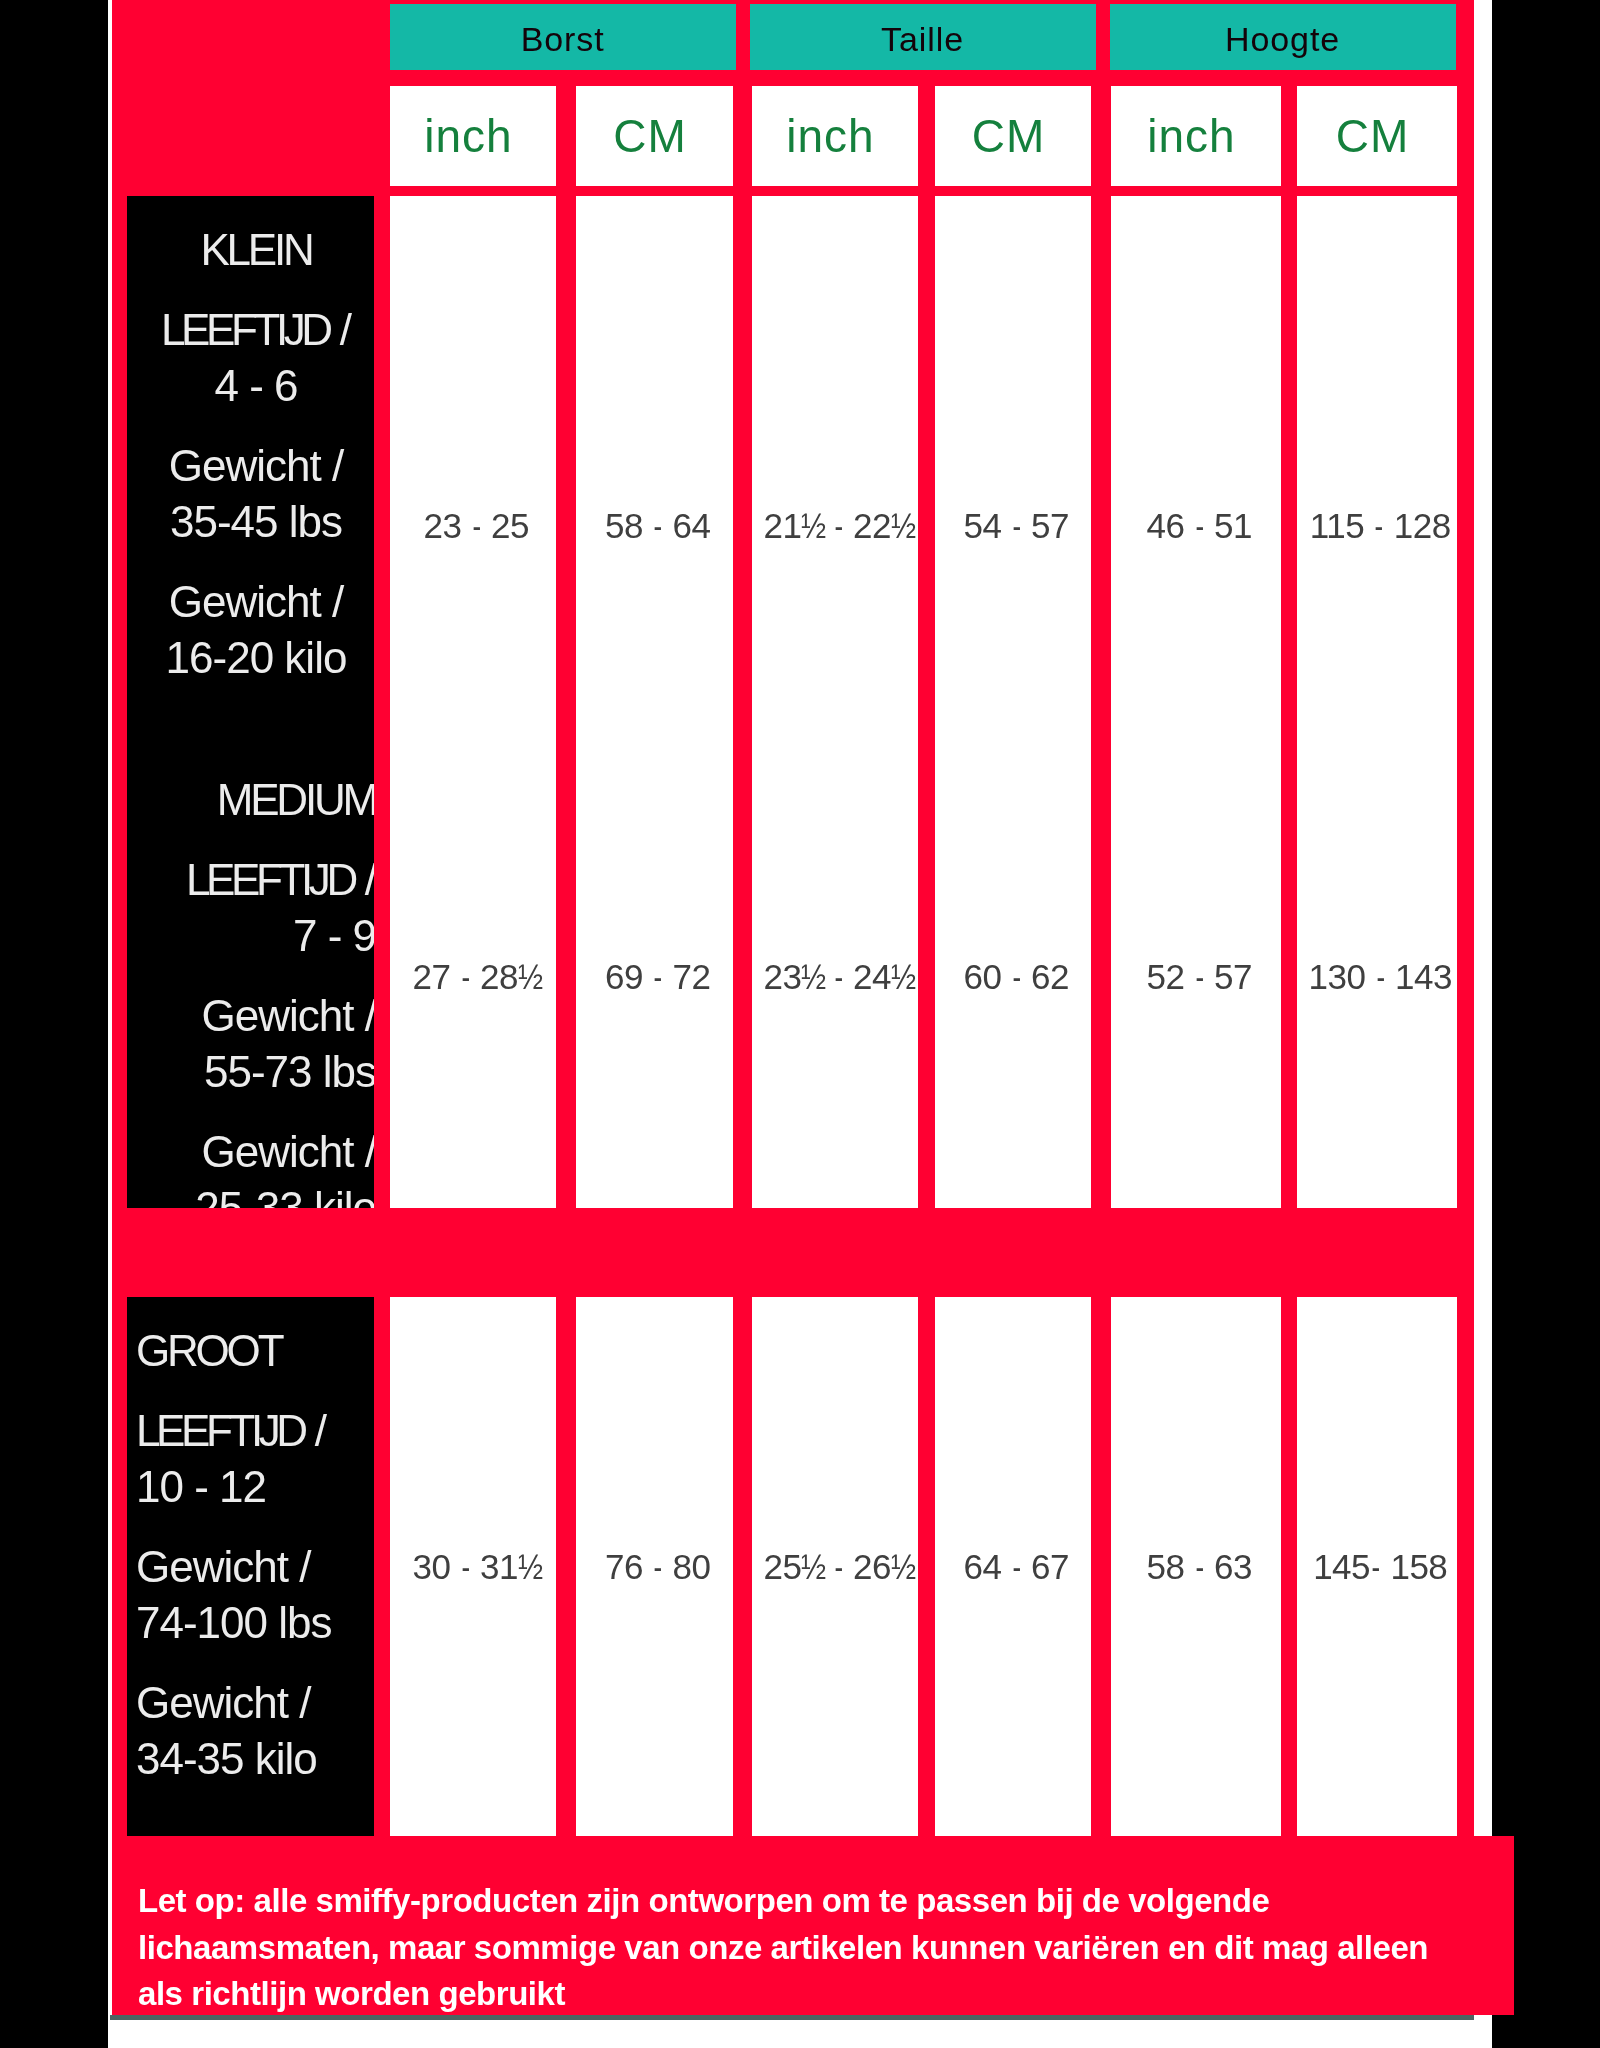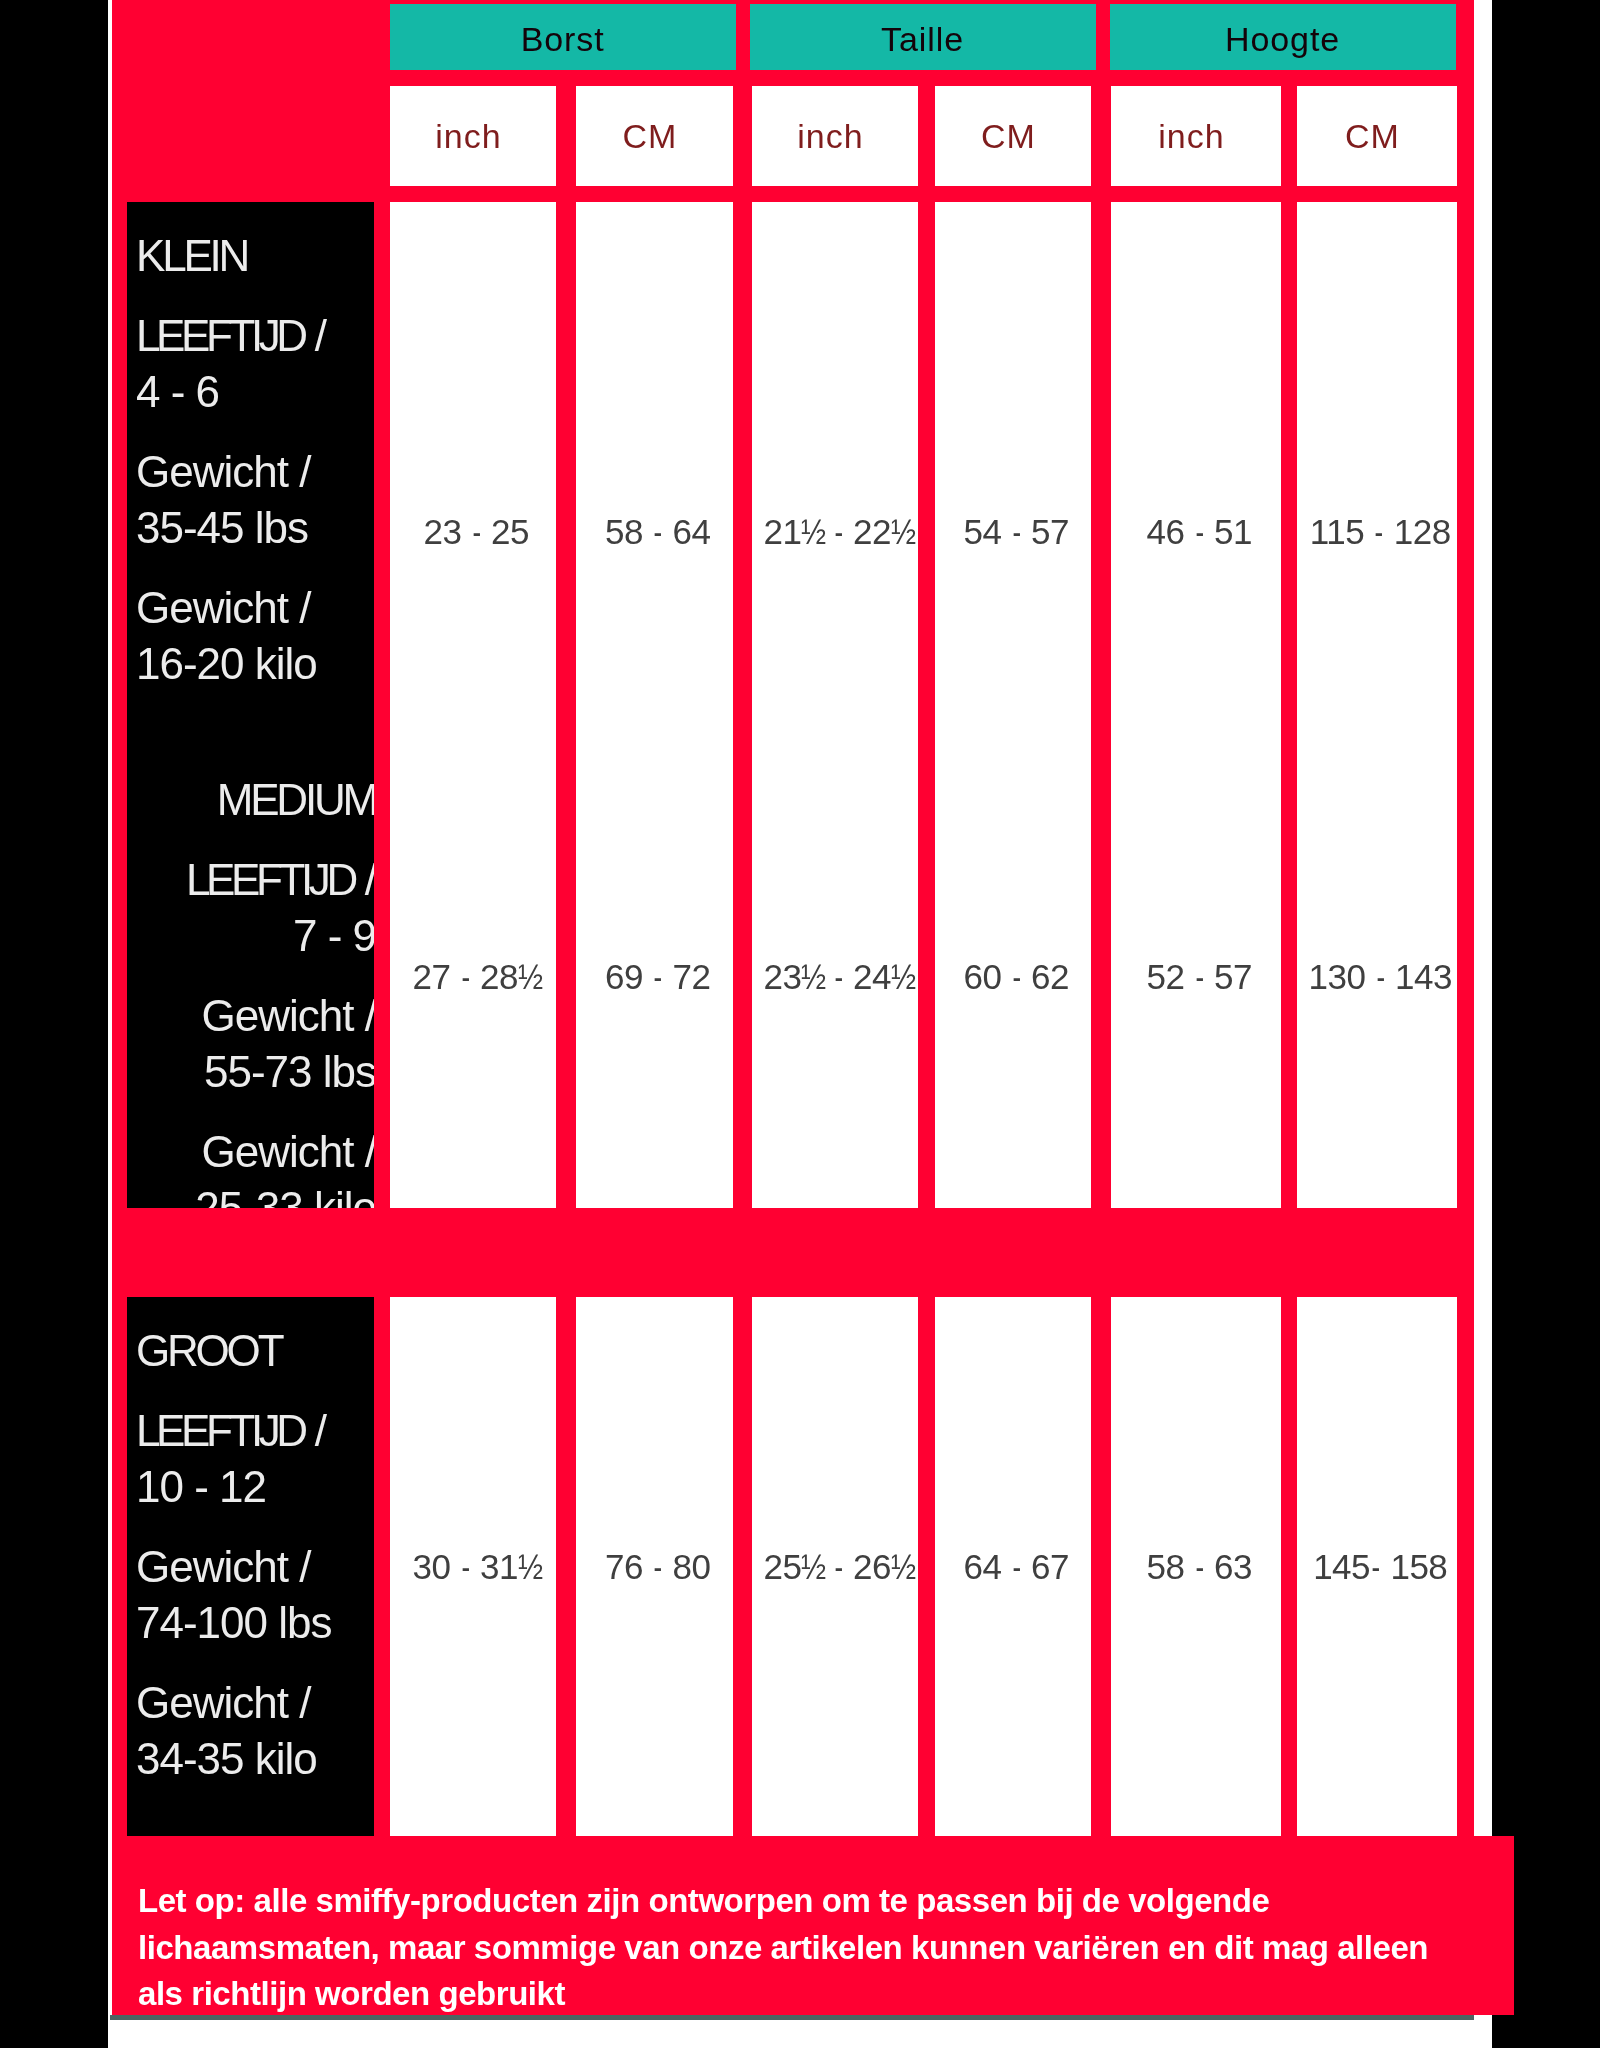--- a/index.html
+++ b/index.html
@@ -19,21 +19,21 @@
         display:flex;align-items:center;justify-content:center;padding-top:4px;
         box-sizing:border-box;}
   .ghdr span{font-size:34px;color:#14030a;letter-spacing:0.9px;margin-right:0.9px;}
   .g0{left:278px;width:346px;}
   .g1{left:638px;width:346px;}
   .g2{left:998px;width:346px;}
 
   
   .ucell{position:absolute;background:#fff;top:86px;height:100px;
          display:flex;align-items:center;justify-content:center;}
-  .ucell span{font-size:34px;color:#7f1d1d;letter-spacing:1px;margin-right:1px;
+  .ucell span{font-size:46px;color:#15803d;letter-spacing:1px;margin-right:1px;
               position:relative;left:-4px;}
 
   
   .scell{position:absolute;left:15px;width:247px;background:#000;overflow:hidden;}
   .scell .inner{position:absolute;left:9px;top:26px;width:240px;}
   .scell p{margin:0 0 24px 0;color:#ececec;font-size:44px;line-height:56px;
            letter-spacing:-1px;}
   .scell span.upper{letter-spacing:-3.2px;}
   .scell span.upper.long{letter-spacing:-4.4px;}
   .scell span.upper i.slash{font-style:normal;letter-spacing:-1px;margin-left:11px;}
@@ -53,21 +53,21 @@
 
   
   .c0{left:278px;width:166px;}
   .c1{left:464px;width:157px;}
   .c2{left:640px;width:166px;}
   .c3{left:823px;width:156px;}
   .c4{left:999px;width:170px;}
   .c5{left:1185px;width:160px;}
 
   
-  .r0{top:202px;height:659px;}
+  .r0{top:196px;height:659px;text-align:center;}
   .r1{top:746px;height:462px;text-align:right;}
   .r2{top:1297px;height:539px;}
 
   
   .foot{position:absolute;left:4px;top:1836px;width:1362px;height:179px;background:#ff0032;padding-left:40px;}
   .foot p{position:absolute;left:26px;top:42px;width:1300px;margin:0;
           color:#fff;font-weight:bold;font-size:33px;line-height:46.5px;
           letter-spacing:-0.45px;}
   .footrule{position:absolute;left:2px;top:2015px;width:1364px;height:5px;background:#4d6462;}
 </style>

